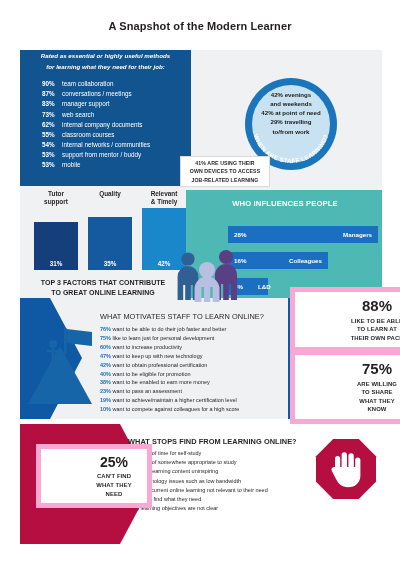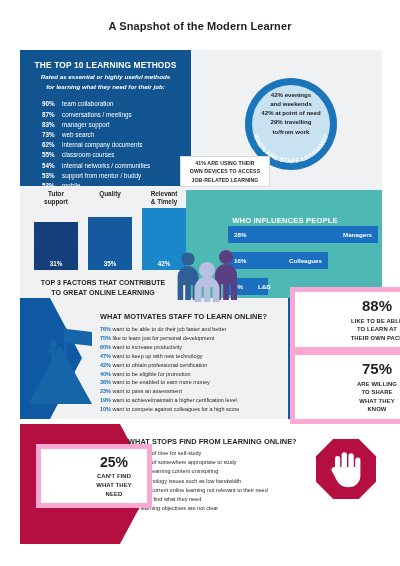--- a/index.html
+++ b/index.html
@@ -109,21 +109,21 @@
     font-size:7px;font-weight:bold;color:#231f20;line-height:1.45;
     letter-spacing:.05px;
   }
 
   
   .teal{
     position:absolute;left:186px;top:190px;width:196px;height:108px;
     background:#4eb9b4;
   }
   .teal h3{
-    margin:17px;padding:9px 8px 0 10px;
+    margin:0;padding:9px 8px 0 10px;
     font-size:7.7px;font-weight:bold;color:#ffffff;
     text-align:center;line-height:1.35;letter-spacing:.1px;
   }
   .hbar{
     position:absolute;height:17px;background:#1b6fc0;
     color:#ffffff;
   }
   .hbar .hv{
     position:absolute;left:6px;top:5px;
     font-size:6.2px;font-weight:bold;
@@ -139,21 +139,21 @@
 
   
   .blueband{
     position:absolute;left:20px;top:298px;width:362px;height:121px;
     background:#ffffff;
   }
   .motiv{
     position:absolute;left:100px;top:312px;width:200px;
   }
   .motiv h3{
-    margin:0 0 4px 0;font-size:7.4px;font-weight:bold;color:#231f20;
+    margin:0 0 4px 0;font-size:7.4px;font-weight:normal;color:#231f20;
     letter-spacing:.05px;
   }
   .motiv ul{margin:0;padding:0;list-style:none;}
   .motiv li{
     font-size:5.5px;line-height:1.62;color:#231f20;white-space:nowrap;
   }
   .motiv li b{color:#1b6fc0;font-weight:bold;}
 
   .mountain{position:absolute;left:20px;top:312px;width:80px;height:100px;}
 
@@ -194,21 +194,20 @@
 </head>
 <body>
 
 <div class="page">
 
   <div class="title">A Snapshot of the Modern Learner</div>
 
   <div class="grey-panel"></div>
 
   <div class="methods">
-    <h2>THE TOP 10 LEARNING METHODS</h2>
     <div class="sub">Rated as essential or highly useful methods</div>
     <div class="sub">for learning what they need for their job:</div>
     <ul id="methods-list">
         <li><span class="pc">90%</span><span class="lb">team collaboration</span></li>
         <li><span class="pc">87%</span><span class="lb">conversations / meetings</span></li>
         <li><span class="pc">83%</span><span class="lb">manager support</span></li>
         <li><span class="pc">73%</span><span class="lb">web search</span></li>
         <li><span class="pc">62%</span><span class="lb">internal company documents</span></li>
         <li><span class="pc">55%</span><span class="lb">classroom courses</span></li>
         <li><span class="pc">54%</span><span class="lb">internal networks / communities</span></li>

